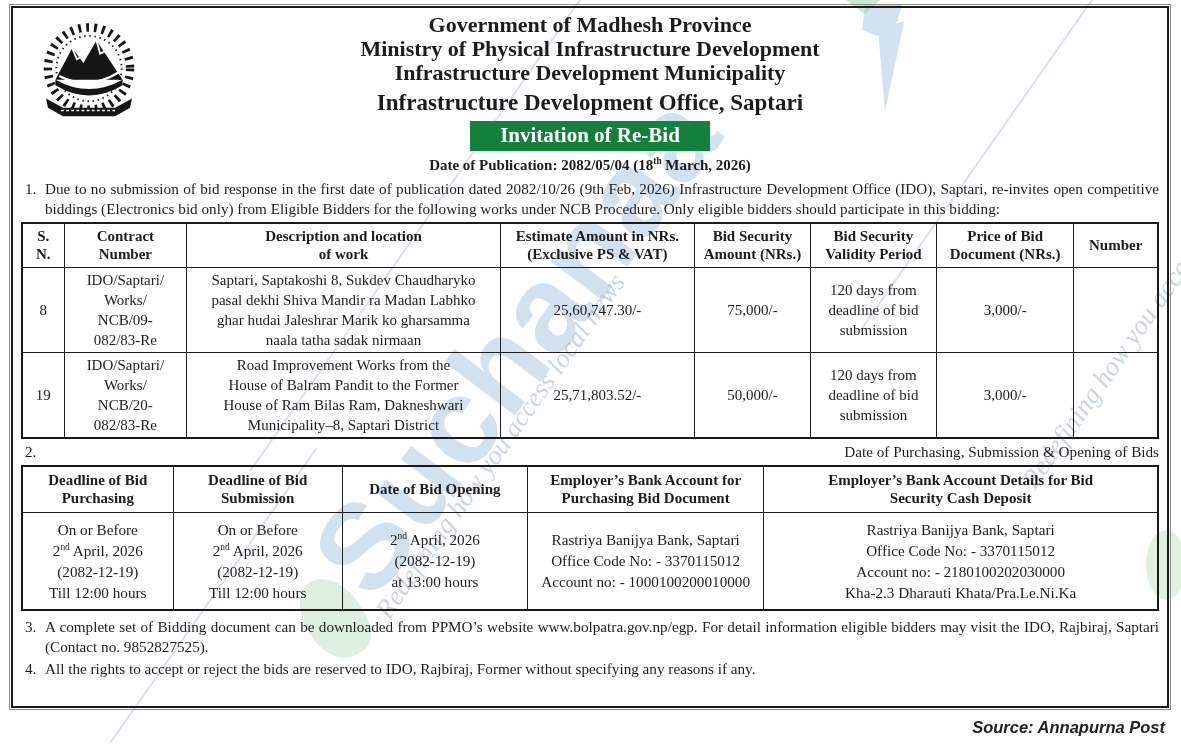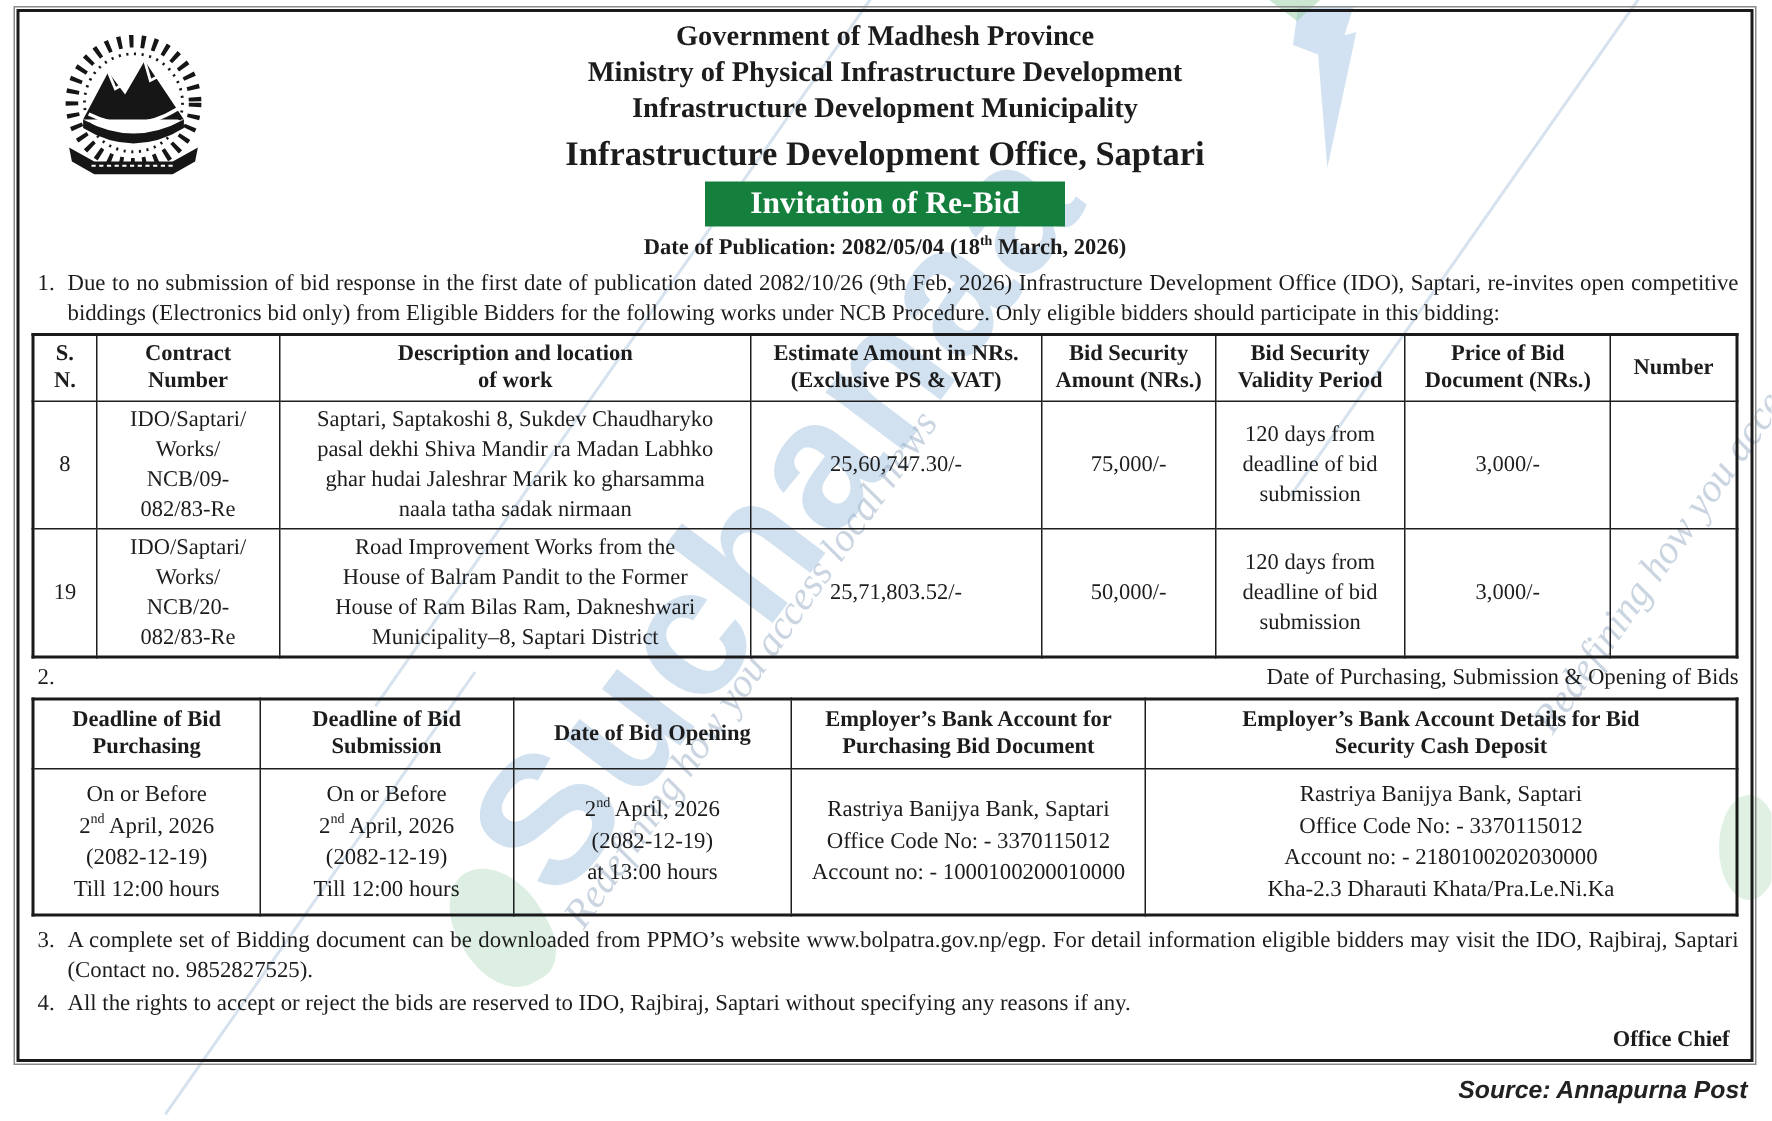--- a/index.html
+++ b/index.html
@@ -66,21 +66,21 @@
     position:absolute; left:11px; top:6px; width:1158px; height:702px;
     border:2.5px solid #1a1a1a;
     outline:1px solid #8a8a8a; outline-offset:1px;
     padding:5px 8px 4px 8px;
     z-index:1; overflow:hidden;
   }
 
   .emblem { position:absolute; left:18px; top:12px; width:116px; height:112px; }
 
   .doc-header { text-align:center; }
-  .gov-line { font-size:19px; font-weight:bold; line-height:24px; }
+  .gov-line { font-size:22px; font-weight:bold; line-height:24px; }
   .office-line { font-size:23px; font-weight:bold; line-height:29px; margin-top:3px; }
   .title-band {
     display:inline-block; background:#15803d; color:#ffffff;
     font-size:21px; font-weight:bold; padding:2px 30px 3px 30px; margin-top:4px;
   }
   .pub-line { font-size:15px; font-weight:bold; margin-top:5px; line-height:19px; }
   sup { font-size:0.62em; vertical-align:super; line-height:0; }
 
   .hang { display:flex; align-items:flex-start; }
   .hang .num { flex:0 0 24px; padding-left:4px; }
@@ -295,20 +295,19 @@
     </tbody>
   </table>
 
   <div class="notes">
     <div class="note hang">
       <span class="num">3.</span>
       <span class="body">A complete set of Bidding document can be downloaded from PPMO’s website www.bolpatra.gov.np/egp. For detail information eligible bidders may visit the IDO, Rajbiraj, Saptari (Contact no. 9852827525).</span>
     </div>
     <div class="note hang">
       <span class="num">4.</span>
-      <span class="body">All the rights to accept or reject the bids are reserved to IDO, Rajbiraj, Saptari without specifying any reasons if any.</span>
+      <span class="body">All the rights to accept or reject the bids are reserved to IDO, Rajbiraj, Former without specifying any reasons if any.</span>
     </div>
   </div>
 
-  <div class="signature">Office Chief</div>
 </div>
 
 <div class="source-credit">Source: Annapurna Post</div>
 
 </body></html>

